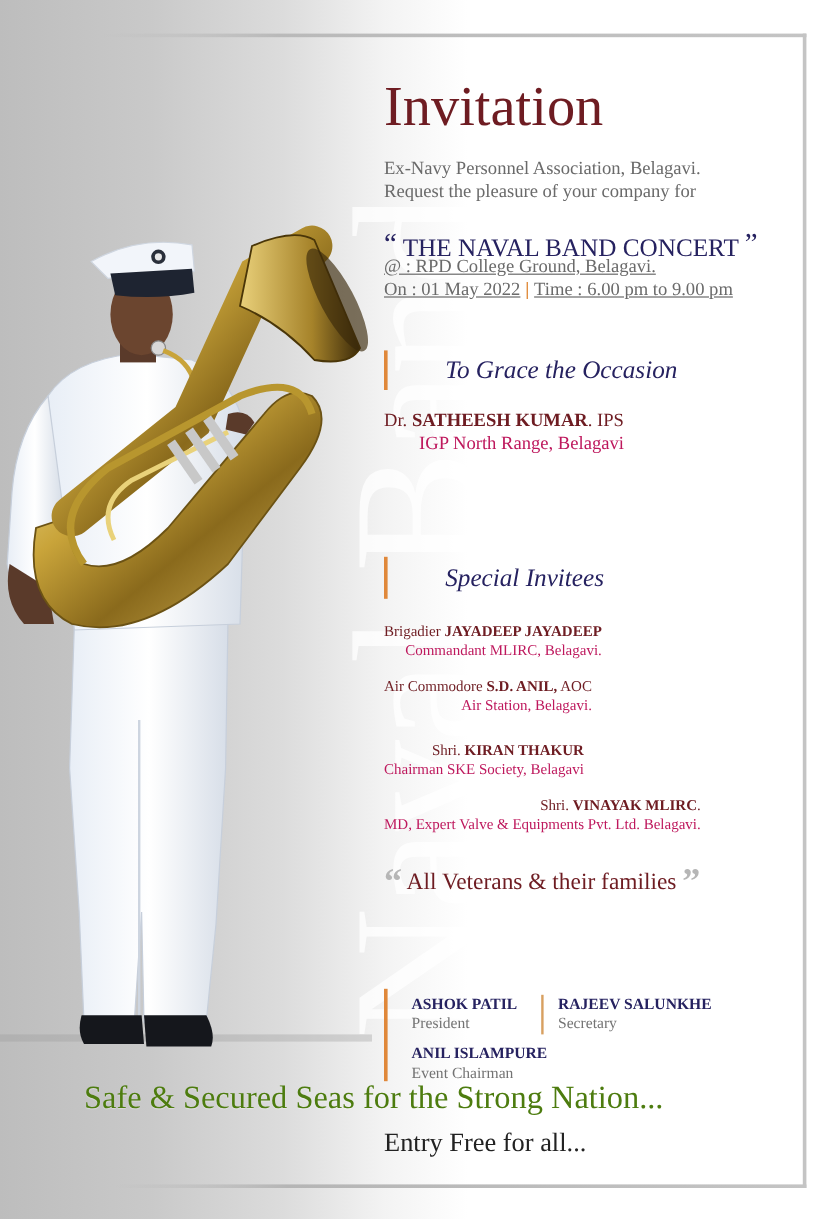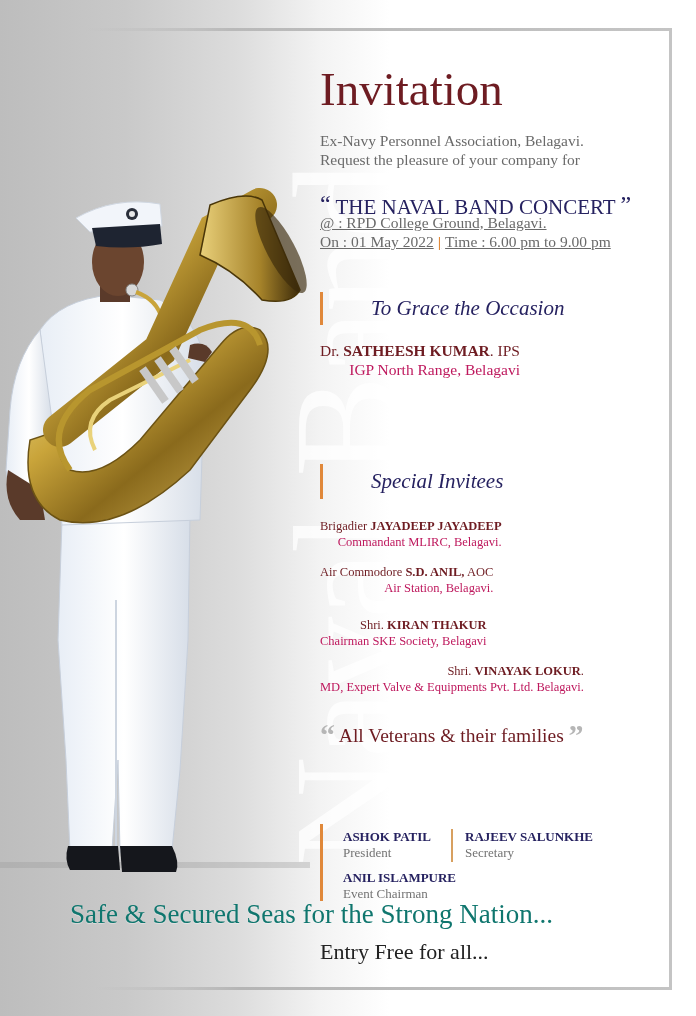--- a/index.html
+++ b/index.html
@@ -72,21 +72,21 @@
   .veterans .q { color: #b6b6b6; font-size: 30px; vertical-align: -3px; font-weight: bold; }
 
   .committee { position: absolute; left: 0; top: 824px; width: 345px; height: 78px; }
   .committee .accent-bar { position: absolute; left: 0; top: 0; height: 77px; }
   .committee .mid-bar { position: absolute; left: 131px; top: 5px; height: 33px; width: 2px; background: #d8a060; }
   .member { position: absolute; white-space: nowrap; }
   .member .mname { font-weight: bold; font-size: 13px; color: #262260; line-height: 16px; }
   .member .mrole { font-size: 13px; color: #737373; line-height: 16px; }
 
   .tagline {
-    position: absolute; left: 70px; top: 899px; font-size: 27px; color: #0f766e; white-space: nowrap;
+    position: absolute; left: 70px; top: 899px; font-size: 27px; color: #4d7c0f; white-space: nowrap;
     text-shadow: 0 1px 1px rgba(255,255,255,0.4);
   }
   .entry { position: absolute; left: 320px; top: 939px; font-size: 22px; color: #222; white-space: nowrap; }
 </style>
 </head>
 <body>
 
 <div class="poster">
 
   <div class="frame-top"></div>
@@ -198,21 +198,21 @@
     </div>
     <div class="person small" style="top:564px">
       <div class="name-line"><span>Air Commodore</span> <b>S.D. ANIL,</b><span> AOC</span></div>
       <div class="role">Air Station, Belagavi.</div>
     </div>
     <div class="person small" style="top:617px">
       <div class="name-line"><span>Shri.</span> <b>KIRAN THAKUR</b><span></span></div>
       <div class="role">Chairman SKE Society, Belagavi</div>
     </div>
     <div class="person small" style="top:663px">
-      <div class="name-line"><span>Shri.</span> <b>VINAYAK LOKUR</b><span>.</span></div>
+      <div class="name-line"><span>Shri.</span> <b>VINAYAK MLIRC</b><span>.</span></div>
       <div class="role">MD, Expert Valve &amp; Equipments Pvt. Ltd. Belagavi.</div>
     </div>
 
     <div class="veterans">
       <span class="q">“</span>
       <span>All Veterans &amp; their families</span>
       <span class="q">”</span>
     </div>
 
     <div class="committee">

